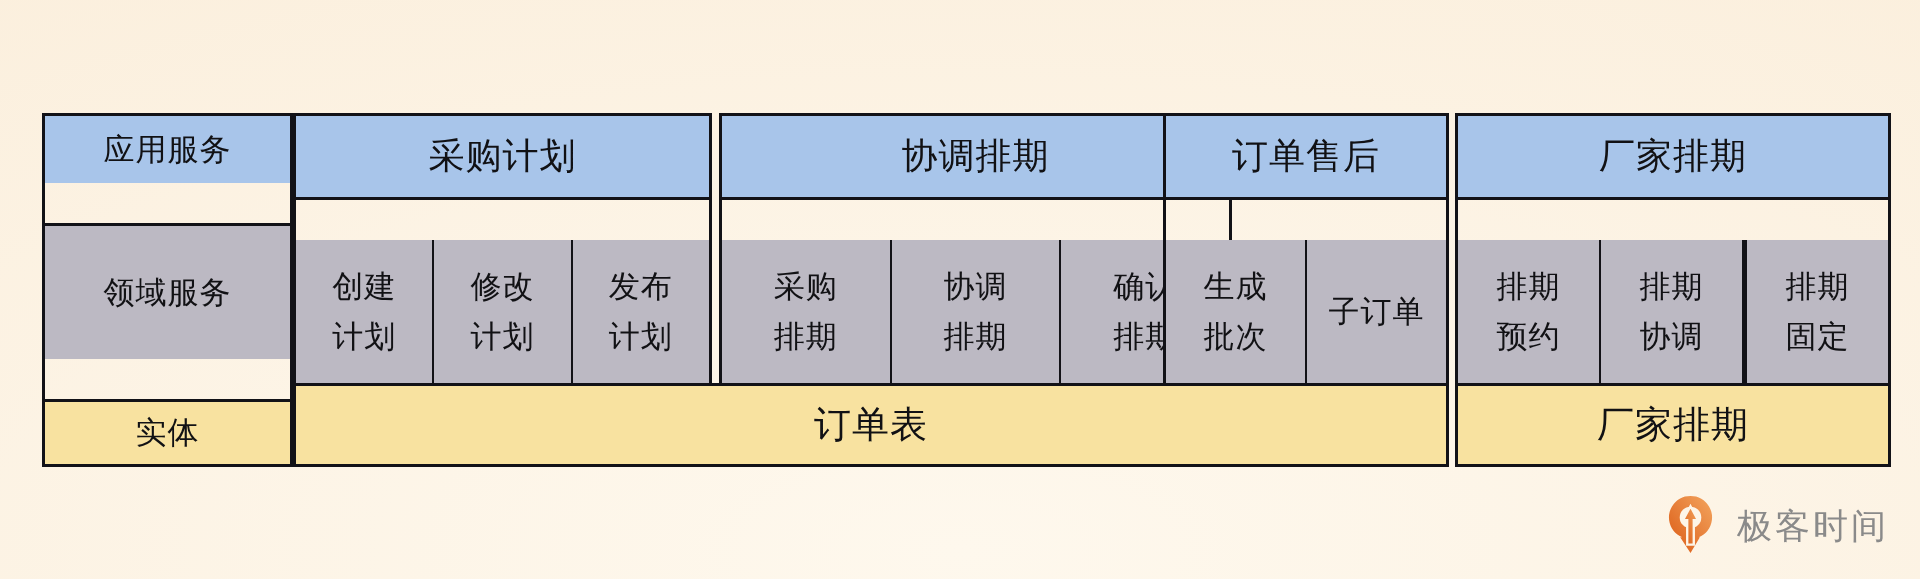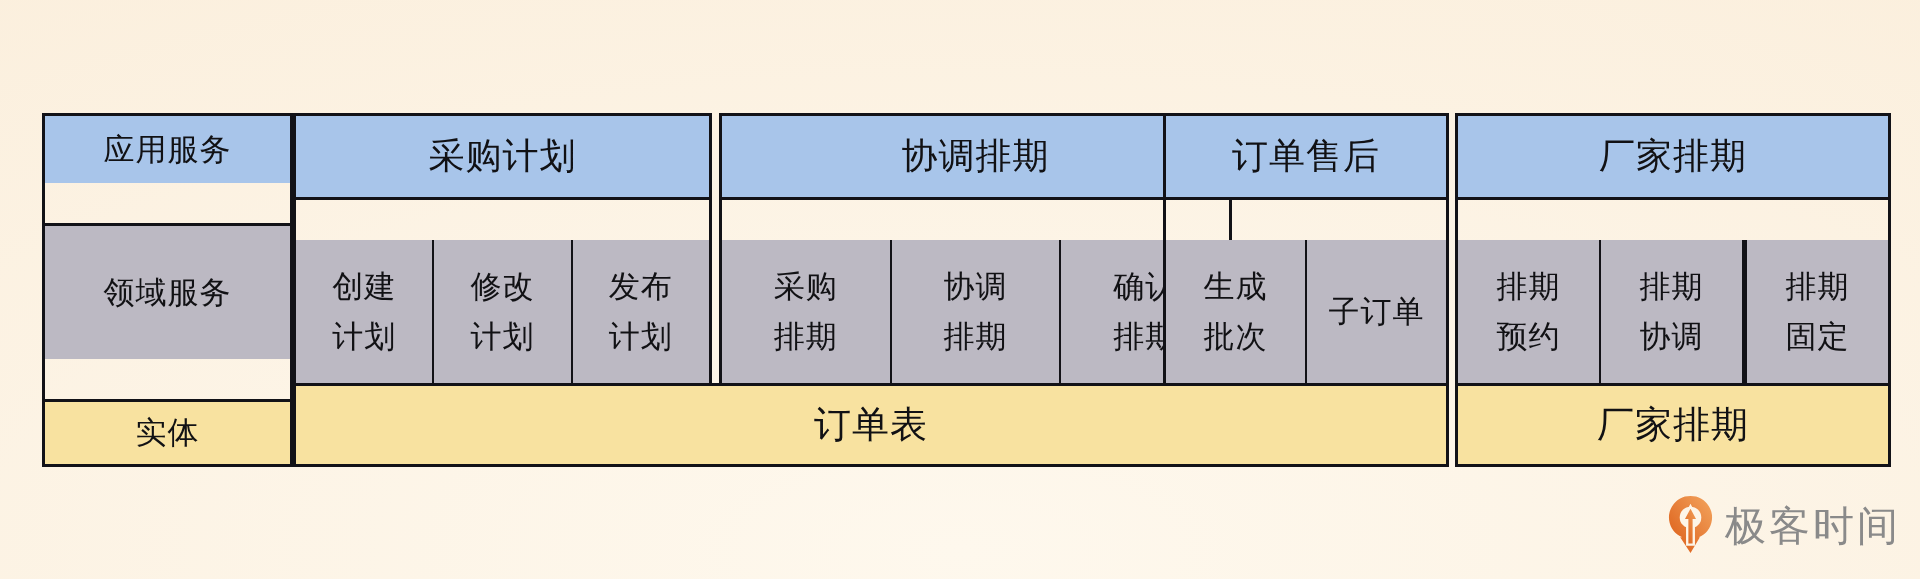--- a/index.html
+++ b/index.html
@@ -67,22 +67,22 @@
     font-size:37px;letter-spacing:1px;
   }
   .e-order{left:293px;width:1156px;}
   .e-factory{left:1455px;width:436px;}
   
   .logo{
     position:absolute;left:1666px;top:494px;
     display:flex;align-items:center;gap:10px;
   }
   .logo-text{
-    font-size:41px;color:var(--logo-text);
-    letter-spacing:3px;line-height:60px;
+    font-size:35px;color:var(--logo-text);
+    letter-spacing:3px;line-height:60px;margin-left:12px;
   }
 </style>
 </head>
 <body>
 
 <div class="canvas">
 
   <div class="block label-col">
     <div class="label-cell app">应用服务</div>
     <div class="label-cell domain">领域服务</div>

